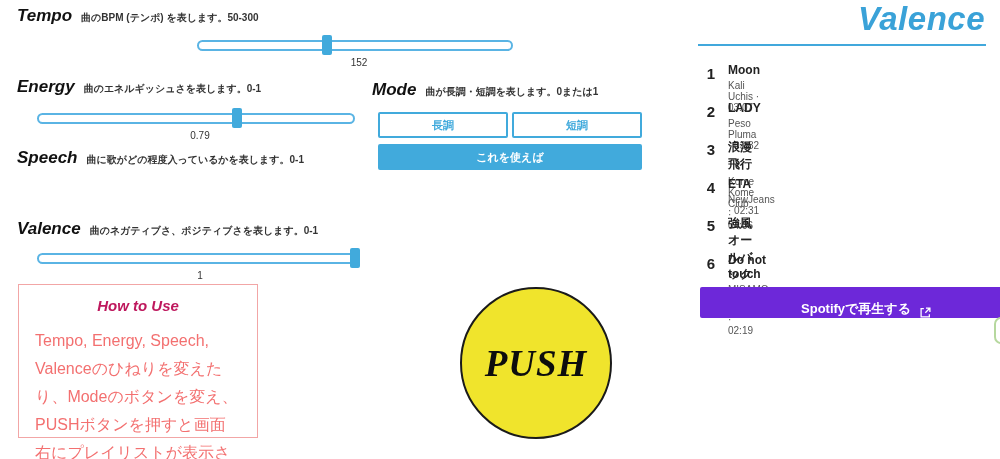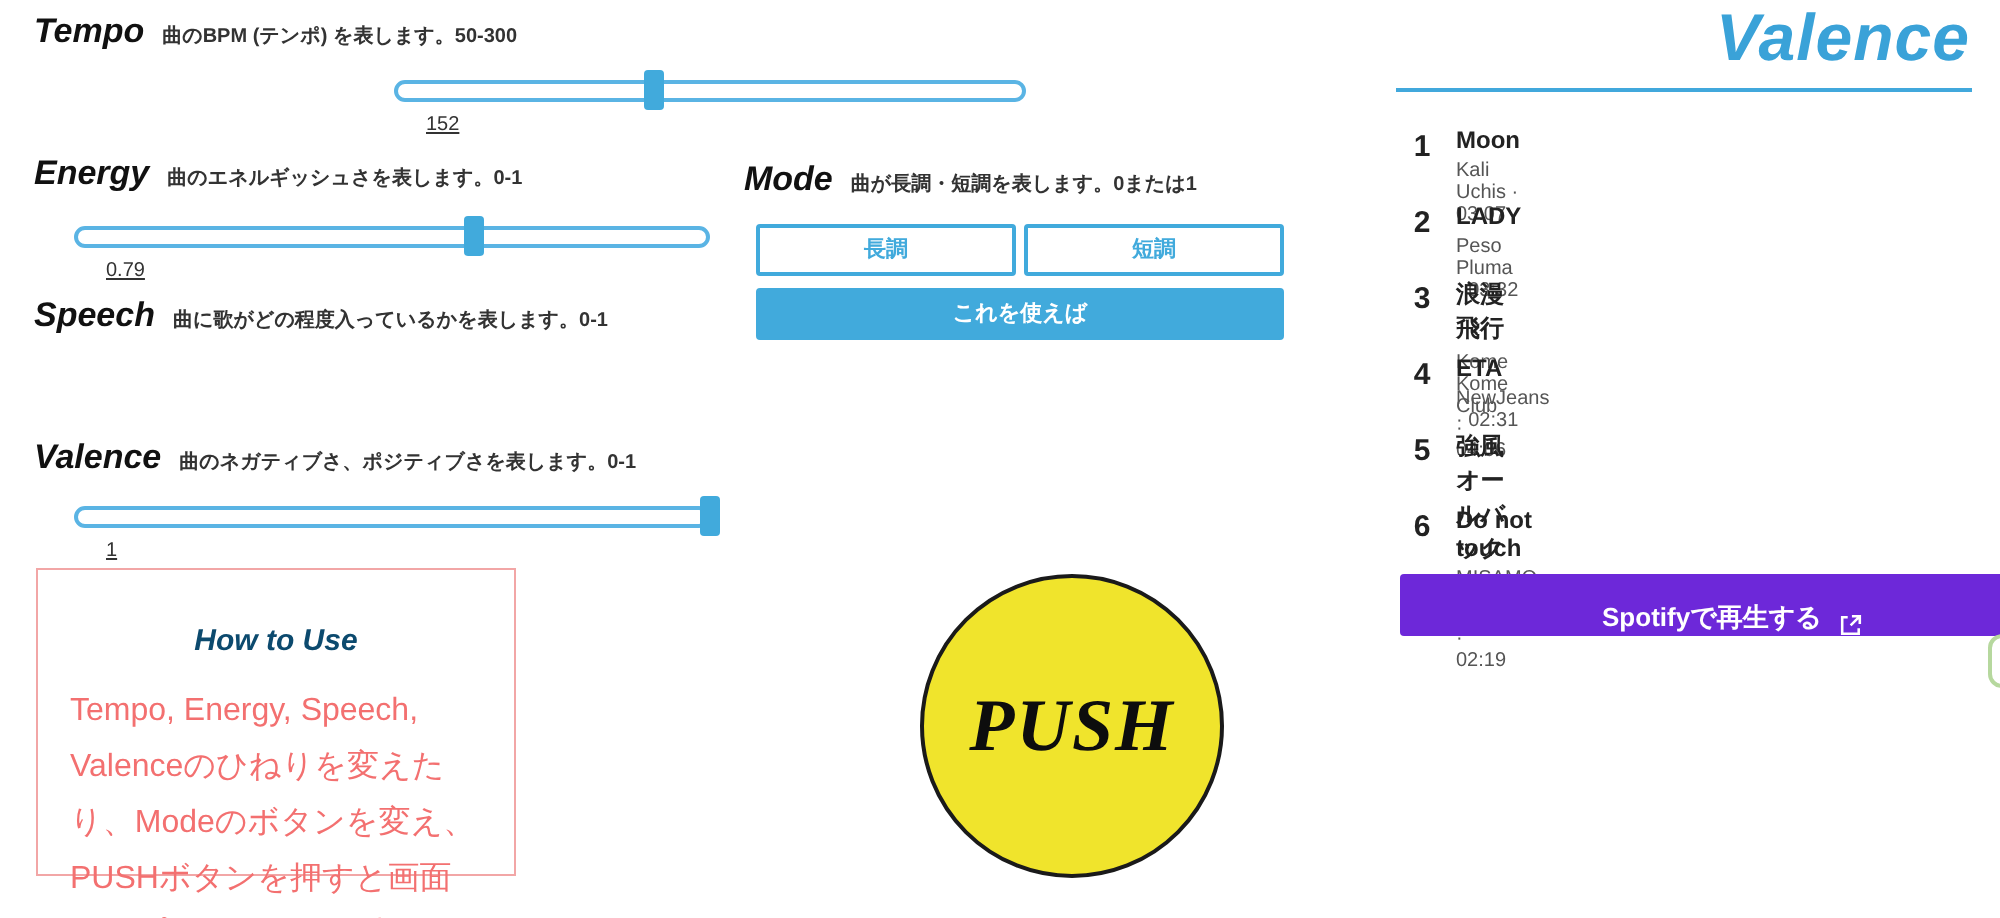--- a/index.html
+++ b/index.html
@@ -18,37 +18,37 @@
   .slider{height:11px;}
   .slider .track{
     position:absolute;left:0;right:0;top:0;height:7px;
     background:#fff;border:2px solid #5ab4e4;border-radius:7px;
   }
   .slider .thumb{
     position:absolute;top:-5px;width:10px;height:20px;
     background:#41aadc;border-radius:2px;
   }
   .slider-value{
-    position:absolute;left:16px;top:17px;width:100%;text-align:left;
-    font-size:10px;color:#333;text-decoration:underline;
+    position:absolute;left:4px;top:17px;width:100%;text-align:center;
+    font-size:10px;color:#333;
   }
 
   
   .mode-btn{
     height:22px;line-height:22px;text-align:center;font-size:11px;font-weight:bold;
     border:2px solid #41aadc;border-radius:2px;cursor:pointer;
   }
   .mode-btn.outline{background:#fff;color:#41aadc;}
   .mode-btn.filled{background:#41aadc;color:#fff;}
 
   
   .how-box{border:1px solid #f2a6a6;background:#fff;}
   .how-title{
     text-align:center;font-size:15px;font-weight:bold;font-style:italic;
-    color:#0c4a6e;margin-top:27px;
+    color:#be185d;margin-top:12px;
   }
   .how-body{
     margin:13px 16px 0 16px;font-size:16px;line-height:1.75;color:#f37070;
   }
 
   
   .push-btn{
     width:148px;height:148px;border-radius:50%;
     background:#f0e42c;border:2px solid #1a1a1a;
     display:flex;align-items:center;justify-content:center;

